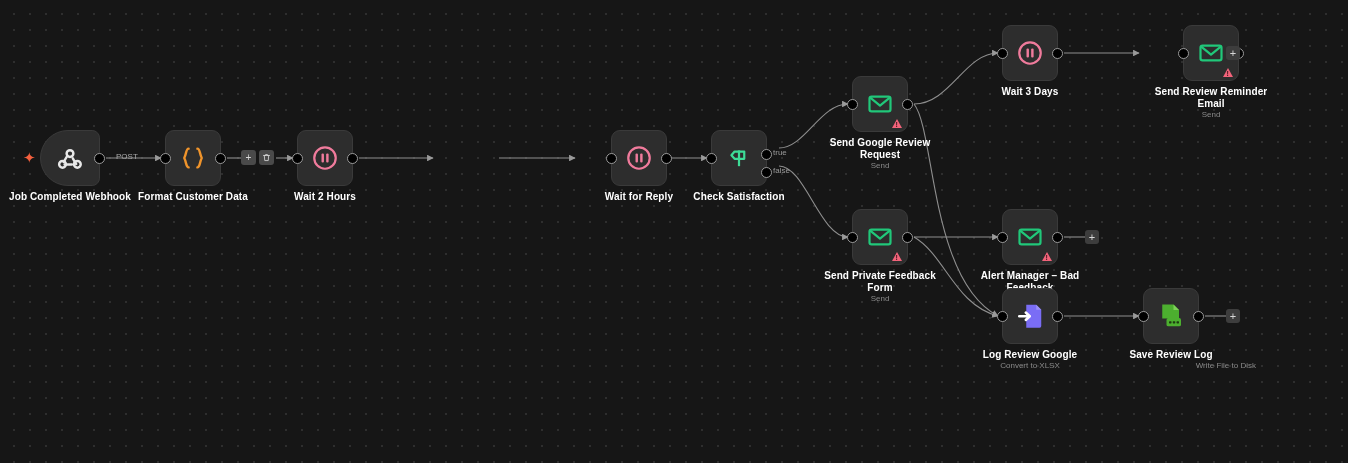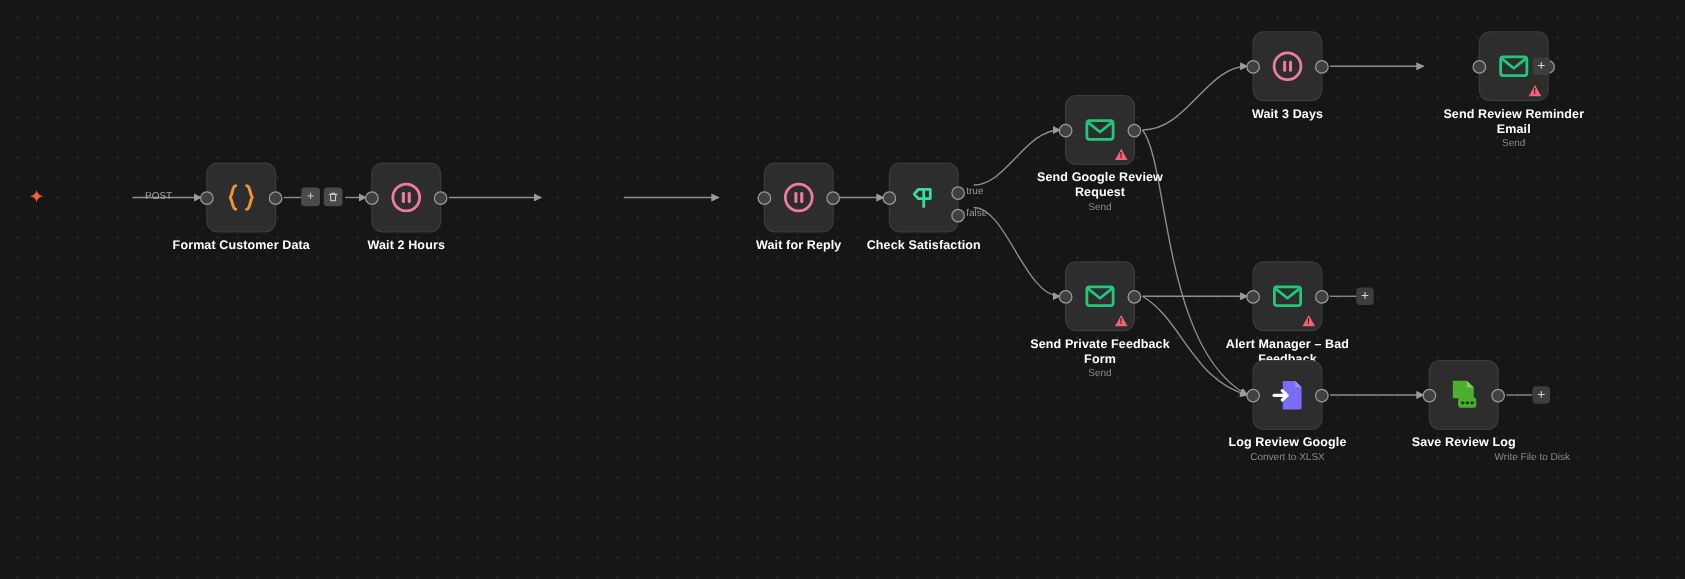--- a/index.html
+++ b/index.html
@@ -64,21 +64,21 @@
     color: #8a8a8a;
     font-size: 8px;
     line-height: 10px;
     font-weight: normal;
   }
   .port {
     position: absolute;
     width: 11px;
     height: 11px;
     border-radius: 50%;
-    background: #404040;
+    background: #000000;
     border: 1.5px solid #9a9a9a;
     box-sizing: border-box;
     top: 50%;
     margin-top: -5.5px;
   }
   .port.in  { left: -6px; }
   .port.out { right: -6px; }
   .port.out-true  { right: -6px; top: 18px; margin-top: 0; }
   .port.out-false { right: -6px; top: 36px; margin-top: 0; }
   .port-label {
@@ -195,20 +195,34 @@
       <path d="M 1064 316 L 1139 316" marker-end="url(#arrow)"></path>
 
       <path d="M 1205 53 L 1226 53"></path>
       <path d="M 1064 237 L 1085 237"></path>
       <path d="M 1205 316 L 1226 316"></path>
     </g>
   </svg>
 
   <div class="bolt" style="left:23px; top:150px;">✦</div>
 
+  <div class="node trigger" style="left:40px; top:130px;">
+    <svg class="icon" width="28" height="28" viewBox="0 0 24 24">
+      <g fill="none" stroke="#e8e8e8" stroke-width="2.1" stroke-linecap="round">
+        <path d="M9.5 10.5 L6.6 15.4"></path>
+        <path d="M14.4 12.3 L17.3 17.2"></path>
+        <path d="M7.4 17.6 L13.6 17.6"></path>
+        <circle cx="12" cy="8.2" r="2.9"></circle>
+        <circle cx="5.6" cy="17.4" r="2.9"></circle>
+        <circle cx="18.3" cy="17.4" r="2.9"></circle>
+      </g>
+    </svg>
+    <div class="port out"></div>
+    <div class="node-label">Job Completed Webhook</div>
+  </div>
   <div class="edge-label" style="left:104px; top:152px;">POST</div>
 
   <div class="node" style="left:165px; top:130px;">
     <svg class="icon" width="30" height="30" viewBox="0 0 24 24">
       <g fill="none" stroke="#f0942b" stroke-width="1.9" stroke-linecap="round" stroke-linejoin="round">
         <path d="M8.5 4.5 C6.3 4.5 6.8 8.7 5 12 C6.8 15.3 6.3 19.5 8.5 19.5"></path>
         <path d="M15.5 4.5 C17.7 4.5 17.2 8.7 19 12 C17.2 15.3 17.7 19.5 15.5 19.5"></path>
       </g>
     </svg>
     <div class="port in"></div>

